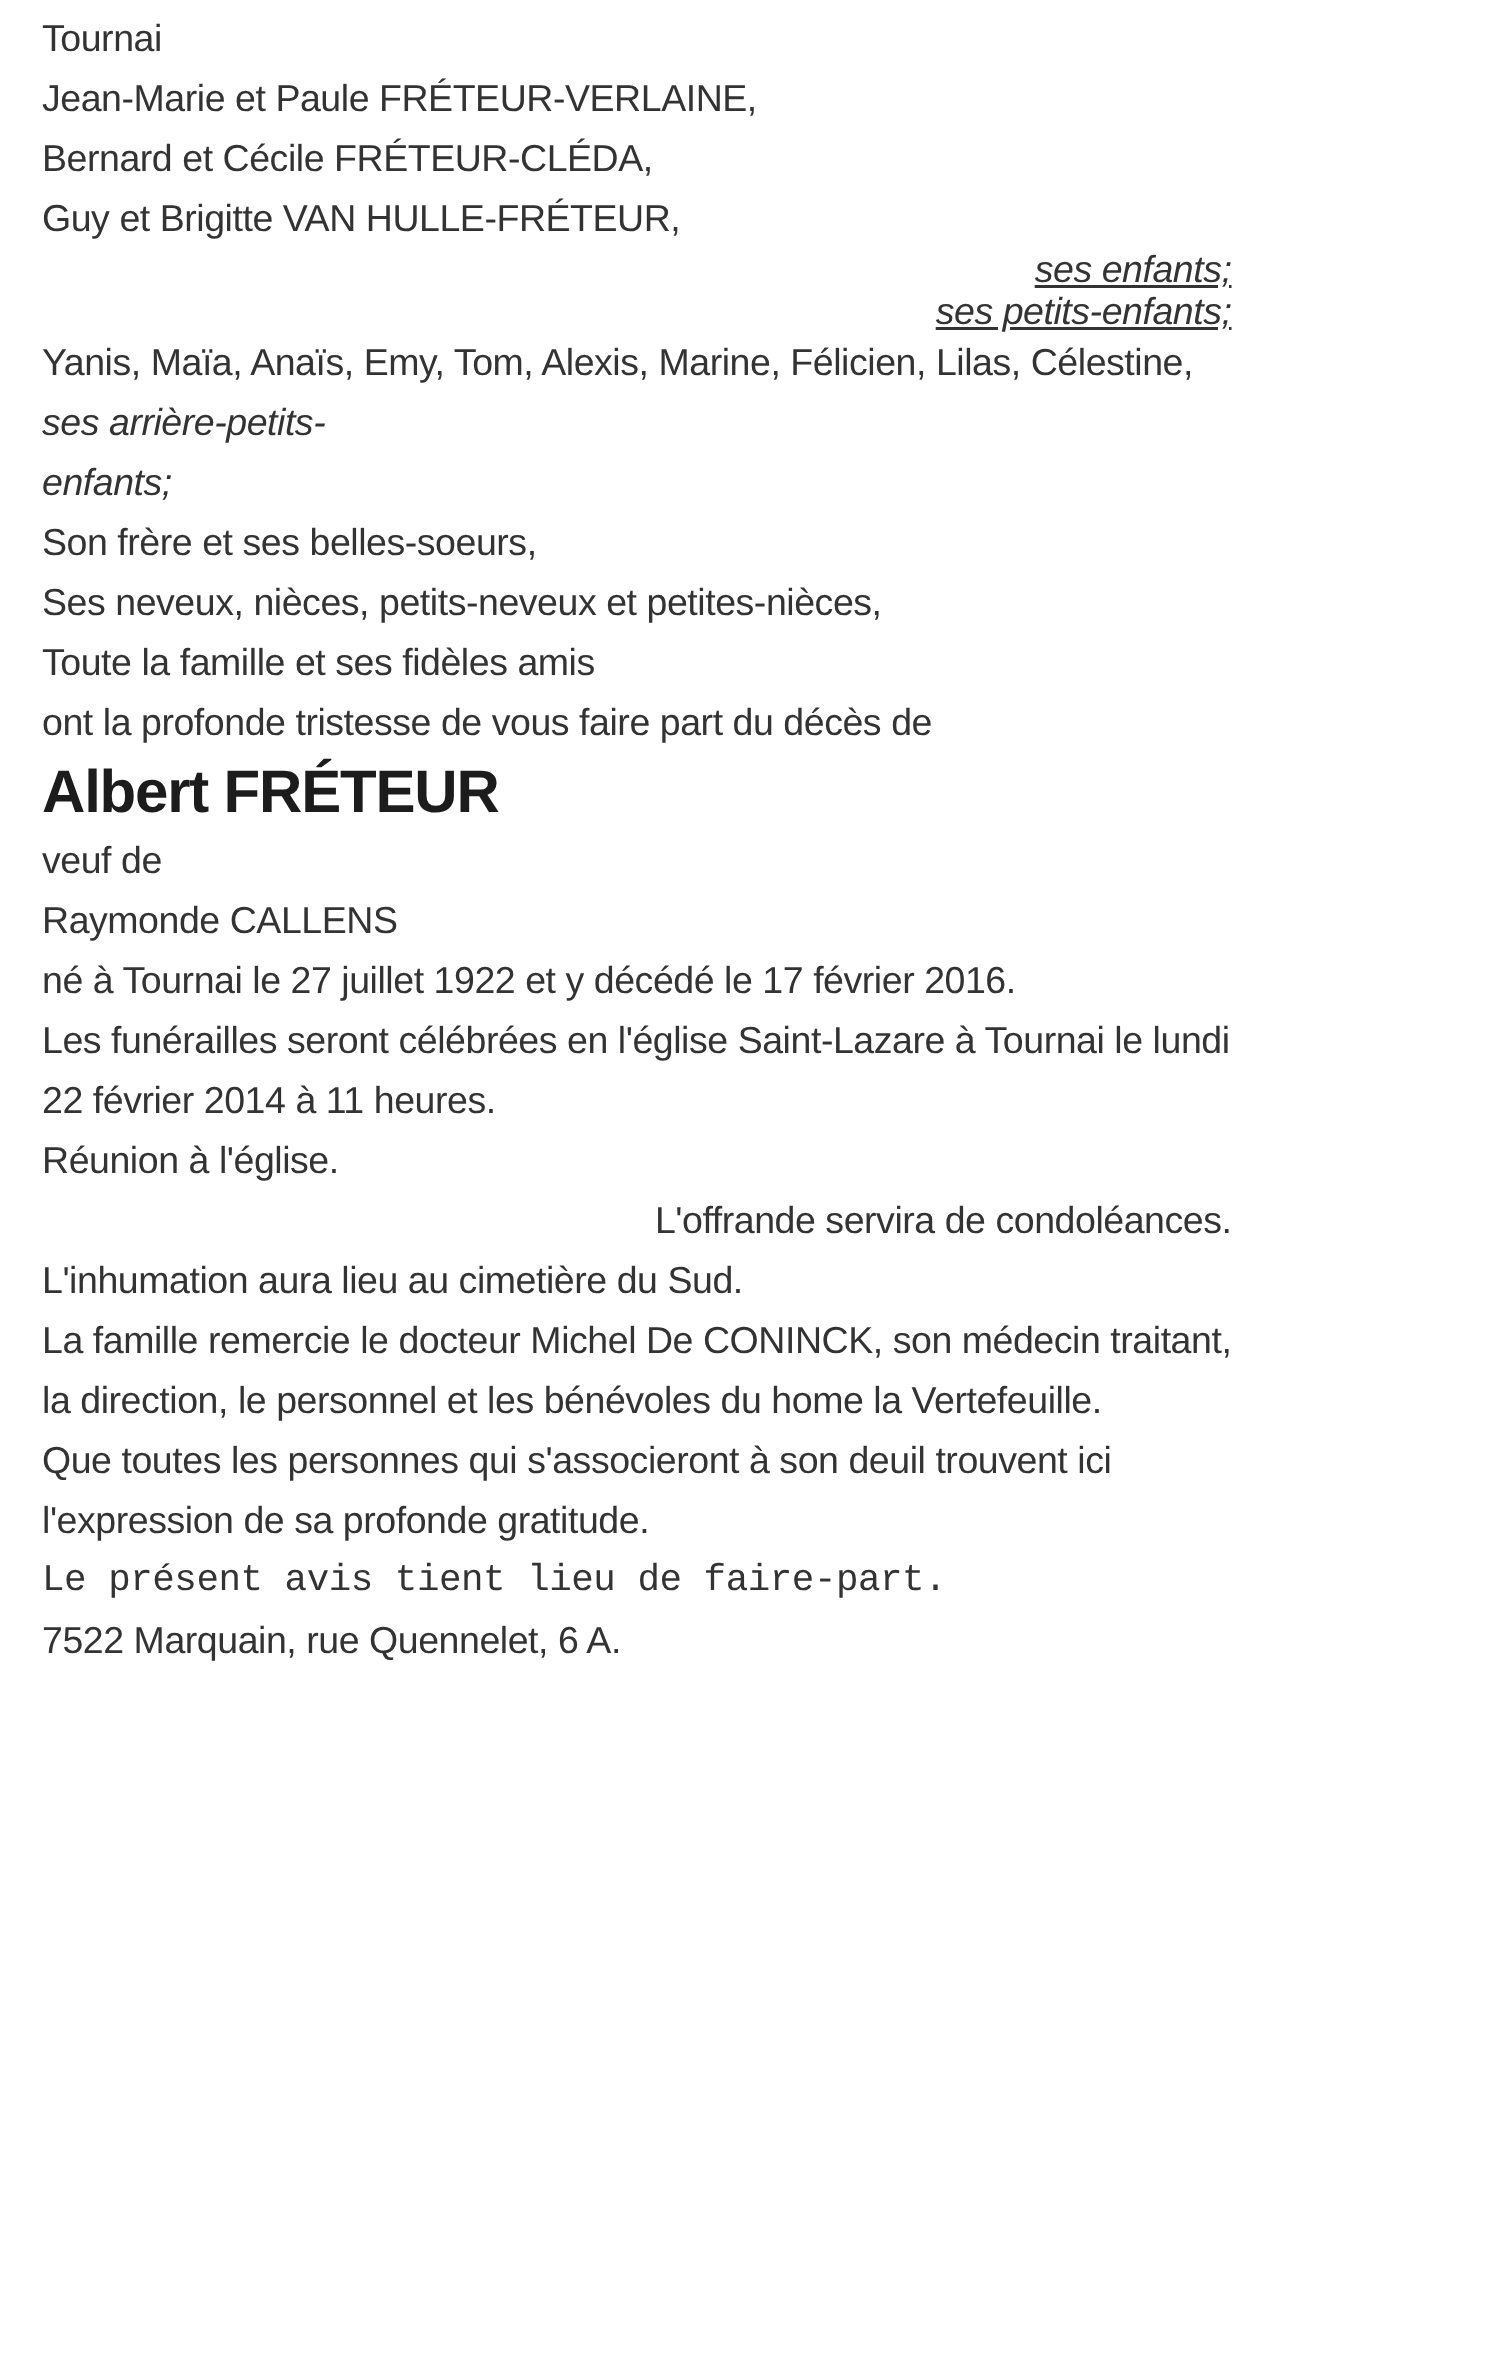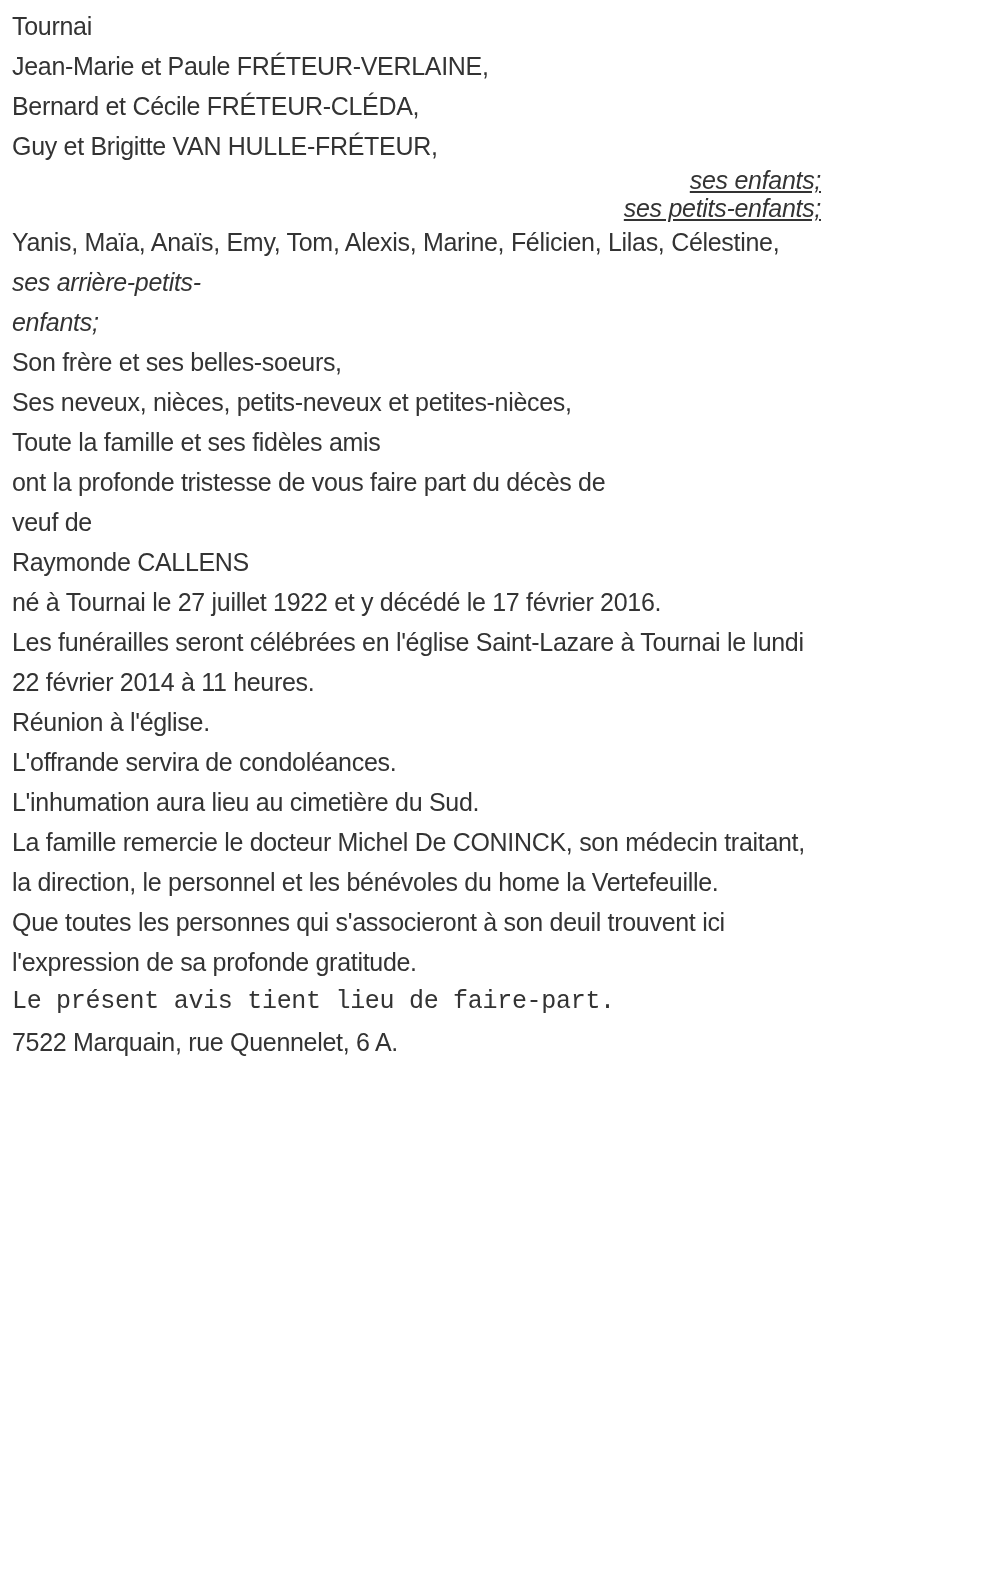--- a/index.html
+++ b/index.html
@@ -5,21 +5,21 @@
   html, body {
     margin: 0;
     padding: 0;
     background: #ffffff;
   }
   .page {
     position: relative;
     width: 835px;
     height: 1574px;
     box-sizing: border-box;
-    padding: 6px 14px 0 12px;
+    padding: 6px 14px 0 28px;
     background: #ffffff;
     font-family: "Liberation Sans", "DejaVu Sans", sans-serif;
     font-size: 25px;
     line-height: 40px;
     color: #333333;
     letter-spacing: -0.3px;
     overflow: hidden;
   }
   .page p, .page h1 {
     margin: 0;
@@ -57,21 +57,21 @@
     color: #1c1c1c;
     letter-spacing: -0.8px;
   }
   .widower {
     margin-top: 44px;
     white-space: pre-line;
   }
   .lifedates { margin-top: 44px; }
   .funeral   { margin-top: 14px; white-space: pre-line; }
   .meeting   { margin-top: 8px; }
-  .offering  { margin-top: 4px; }
+  .offering  { margin-top: 4px; text-align: right; }
   .burial    { margin-top: 8px; }
   .thanks    { margin-top: 12px; white-space: pre-line; }
   .gratitude { margin-top: 14px; white-space: pre-line; }
   .legal     { margin-top: 10px; font-family: Liberation Mono, monospace; }
   .address   { margin-top: 44px; }
 </style>
 </head>
 <body>
 
 <div class="page">
@@ -91,20 +91,21 @@
 
   <p class="role-two">ses arrière-petits-
 enfants;</p>
 
   <p class="block">Son frère et ses belles-soeurs,
 Ses neveux, nièces, petits-neveux et petites-nièces,
 Toute la famille et ses fidèles amis</p>
 
   <p class="announcement">ont la profonde tristesse de vous faire part du décès de</p>
 
+  <h1 class="title">Albert FRÉTEUR</h1>
 
   <p class="widower">veuf de
 Raymonde CALLENS</p>
 
   <p class="lifedates">né à Tournai le 27 juillet 1922 et y décédé le 17 février 2016.</p>
 
   <p class="funeral">Les funérailles seront célébrées en l'église Saint-Lazare à Tournai le lundi
 22 février 2014 à 11 heures.</p>
 
   <p class="meeting">Réunion à l'église.</p>

